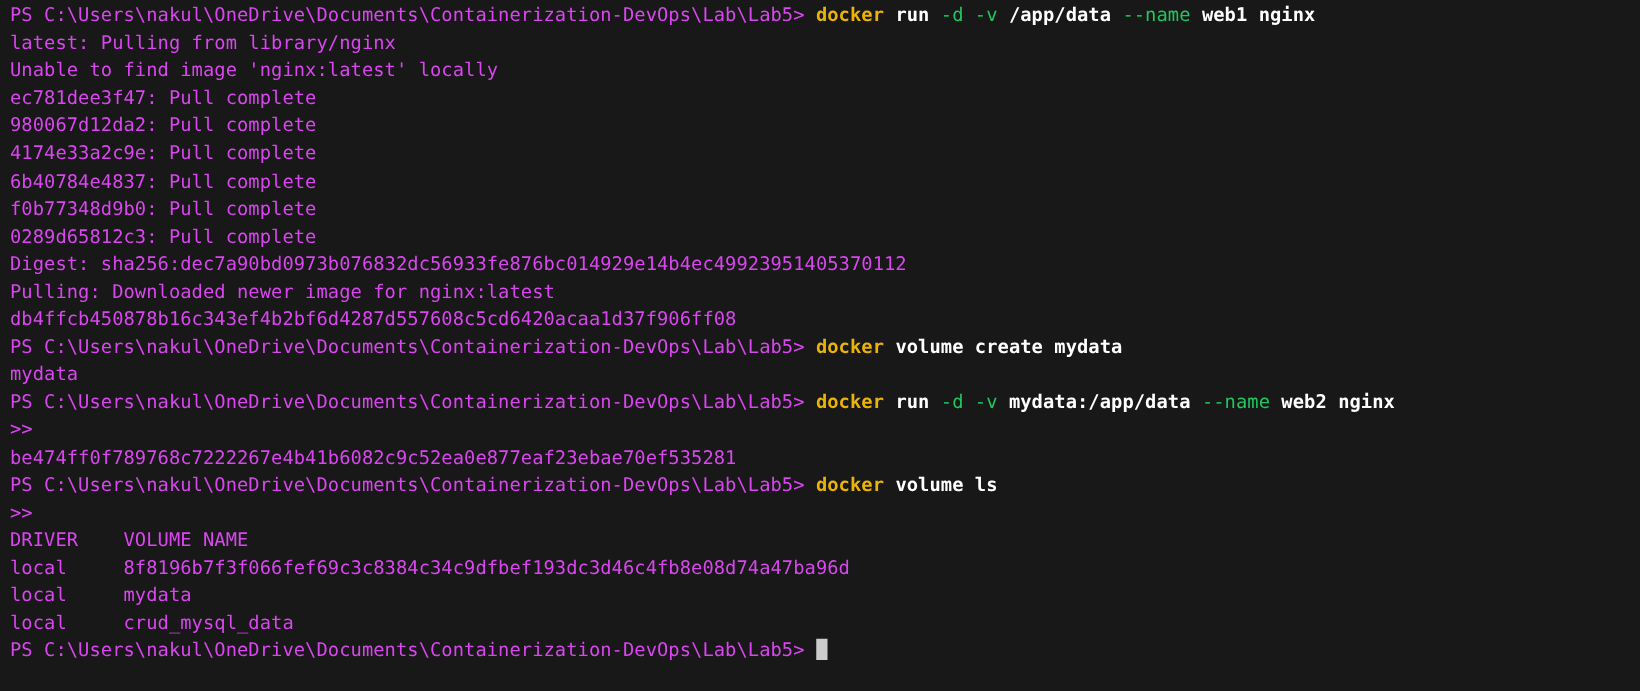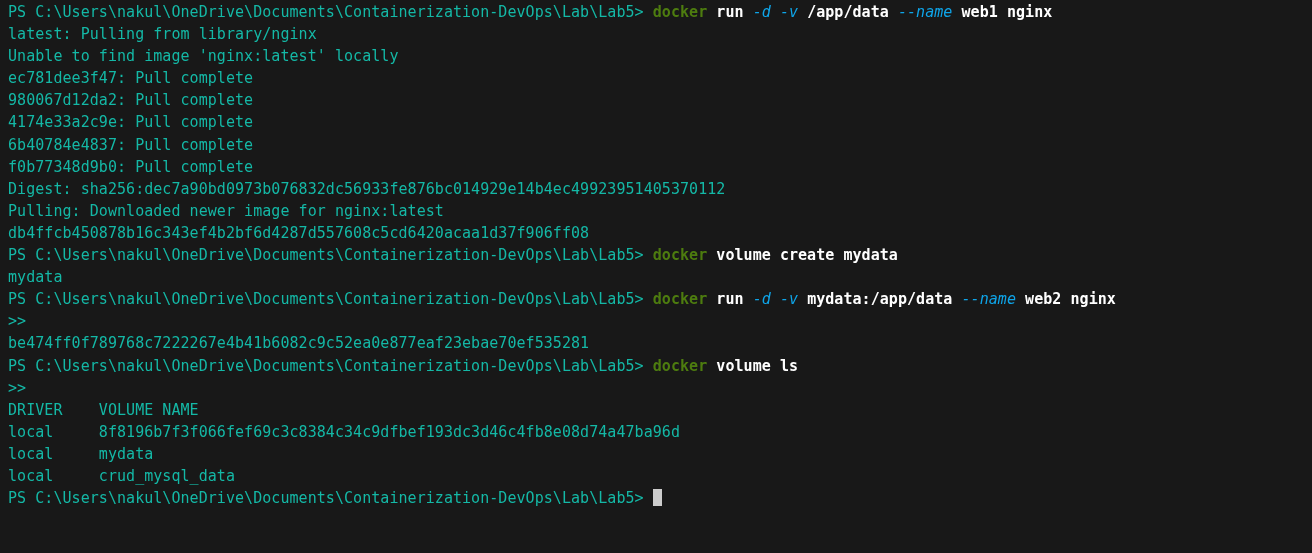--- a/index.html
+++ b/index.html
@@ -22,24 +22,24 @@
     font-size: 15px;
     line-height: 22.1px;
     letter-spacing: 0.05px;
     color: #cccccc;
     cursor: text;
   }
   .line {
     white-space: pre;
     height: 22.1px;
   }
-  .seg-fg    { color: #14b8a6; }
-  .seg-cmd   { color: #4d7c0f; font-weight: bold; }
+  .seg-fg    { color: #d946ef; }
+  .seg-cmd   { color: #eab308; font-weight: bold; }
   .seg-arg   { color: #ffffff; font-weight: bold; }
-  .seg-param { color: #0ea5e9; font-style: italic; }
+  .seg-param { color: #22c55e; }
   .cursor-block {
     display: inline-block;
     width: 9px;
     height: 17px;
     background: #cccccc;
     vertical-align: text-bottom;
     margin-bottom: 1px;
   }
 </style>
 </head>
@@ -48,20 +48,21 @@
 <div class="terminal">
   <div id="terminal-output">
       <div class="line"><span class="seg-fg">PS C:\Users\nakul\OneDrive\Documents\Containerization-DevOps\Lab\Lab5&gt; </span><span class="seg-cmd">docker</span><span class="seg-arg"> run </span><span class="seg-param">-d -v</span><span class="seg-arg"> /app/data </span><span class="seg-param">--name</span><span class="seg-arg"> web1 nginx</span></div>
       <div class="line"><span class="seg-fg">latest: Pulling from library/nginx</span></div>
       <div class="line"><span class="seg-fg">Unable to find image 'nginx:latest' locally</span></div>
       <div class="line"><span class="seg-fg">ec781dee3f47: Pull complete</span></div>
       <div class="line"><span class="seg-fg">980067d12da2: Pull complete</span></div>
       <div class="line"><span class="seg-fg">4174e33a2c9e: Pull complete</span></div>
       <div class="line"><span class="seg-fg">6b40784e4837: Pull complete</span></div>
       <div class="line"><span class="seg-fg">f0b77348d9b0: Pull complete</span></div>
+      <div class="line"><span class="seg-fg">0289d65812c3: Pull complete</span></div>
       <div class="line"><span class="seg-fg">Digest: sha256:dec7a90bd0973b076832dc56933fe876bc014929e14b4ec49923951405370112</span></div>
       <div class="line"><span class="seg-fg">Pulling: Downloaded newer image for nginx:latest</span></div>
       <div class="line"><span class="seg-fg">db4ffcb450878b16c343ef4b2bf6d4287d557608c5cd6420acaa1d37f906ff08</span></div>
       <div class="line"><span class="seg-fg">PS C:\Users\nakul\OneDrive\Documents\Containerization-DevOps\Lab\Lab5&gt; </span><span class="seg-cmd">docker</span><span class="seg-arg"> volume create mydata</span></div>
       <div class="line"><span class="seg-fg">mydata</span></div>
       <div class="line"><span class="seg-fg">PS C:\Users\nakul\OneDrive\Documents\Containerization-DevOps\Lab\Lab5&gt; </span><span class="seg-cmd">docker</span><span class="seg-arg"> run </span><span class="seg-param">-d -v</span><span class="seg-arg"> mydata:/app/data </span><span class="seg-param">--name</span><span class="seg-arg"> web2 nginx</span></div>
       <div class="line"><span class="seg-fg">&gt;&gt;</span></div>
       <div class="line"><span class="seg-fg">be474ff0f789768c7222267e4b41b6082c9c52ea0e877eaf23ebae70ef535281</span></div>
       <div class="line"><span class="seg-fg">PS C:\Users\nakul\OneDrive\Documents\Containerization-DevOps\Lab\Lab5&gt; </span><span class="seg-cmd">docker</span><span class="seg-arg"> volume ls</span></div>
       <div class="line"><span class="seg-fg">&gt;&gt;</span></div>

